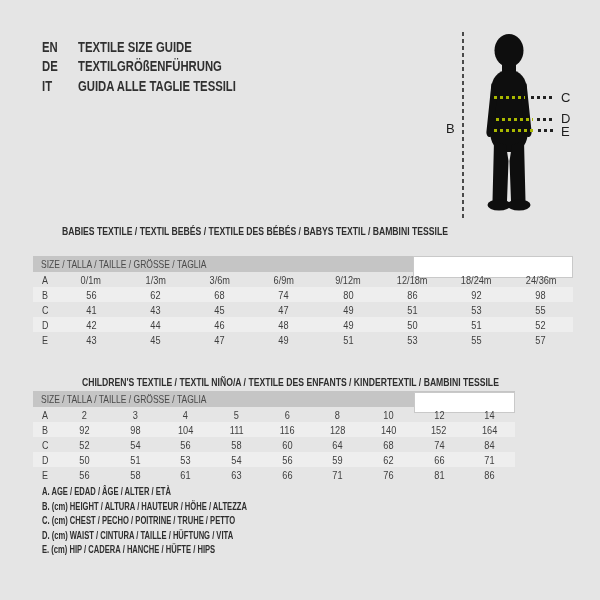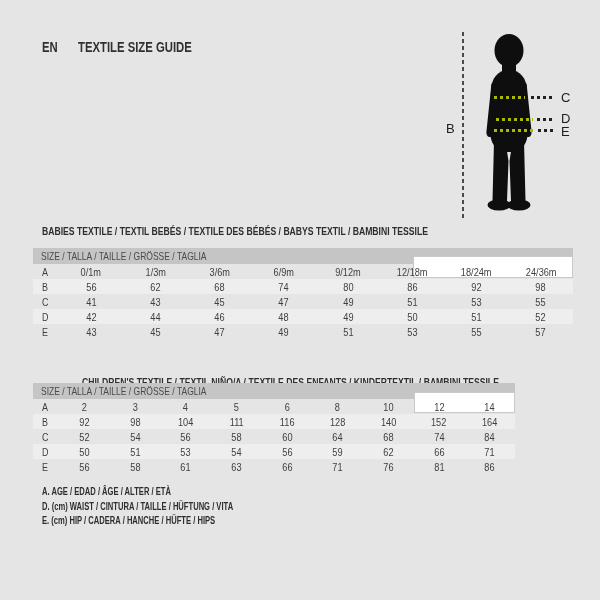--- a/index.html
+++ b/index.html
@@ -32,21 +32,21 @@
   .fig-label { position:absolute; font-size:13px; color:#1e1e1e; }
 
   
   .sec-title { position:absolute; left:42px; font-size:11.5px; font-weight:bold; color:#2e2e2e; }
   .sec-title .cx { transform: scaleX(0.75); }
 
   
   .sztable { position:absolute; left:33px; }
   .thead { height:16px; background: var(--bar); display:flex; align-items:center;
            padding-left:8px; box-sizing:border-box; font-size:11.5px; color:#4a4a4a;
-           position:relative; z-index:0; }
+           position:relative; z-index:0;margin-top:8px; }
   .thead .cx { transform: scaleX(0.74); }
   .trow { display:grid; height:15px; align-items:center; font-size:11.5px; color:#3f3f3f; }
   .trow.band { background: var(--band); }
   .tlabel { padding-left:9px; position:relative; z-index:2; }
   .tcell  { display:flex; justify-content:center; align-items:center; position:relative; z-index:2; }
   .abox { position:absolute; background:#ffffff; border:1px solid #c9c9c9; box-sizing:border-box; z-index:1; }
   #babies-table   { top:248px; width:540px; }
   #children-table { top:383px; width:482px; }
   #babies-table .abox   { left:380px; top:8px;  width:160px; height:22px; }
   #children-table .abox { left:381px; top:9px;  width:101px; height:21px; }
@@ -58,20 +58,28 @@
 </style>
 </head>
 <body>
 
 <div class="page">
 
   <div class="lang-block">
       <div class="lang-row">
         <span class="lang-code cx">EN</span>
         <span class="lang-label cx">TEXTILE SIZE GUIDE</span>
+      </div>
+      <div class="lang-row">
+        <span class="lang-code cx">DE</span>
+        <span class="lang-label cx">TEXTILGRÖßENFÜHRUNG</span>
+      </div>
+      <div class="lang-row">
+        <span class="lang-code cx">IT</span>
+        <span class="lang-label cx">GUIDA ALLE TAGLIE TESSILI</span>
       </div>
     </div>
 
   <div class="figure">
     <div class="guide-v" style="left:462px; top:32px; height:186px;"></div>
 
     <svg style="position:absolute; left:485px; top:33px;" width="58" height="184" viewBox="0 0 58 184">
       <ellipse cx="24" cy="17.5" rx="14.5" ry="16.5"></ellipse>
       <rect x="17" y="28" width="14" height="12"></rect>
       <path d="M24,37 C12,37 6.5,46 6,57 L5,98 C5,110 11,117 18,119 L30,119 C37,117 43,110 43,98 L42,57 C41.5,46 36,37 24,37 Z"></path>
@@ -89,21 +97,21 @@
     <div class="dash-h dash-off" style="left:537px; top:118px; width:17px;"></div>
     <div class="dash-h dash-on" style="left:494px; top:129px; width:41px;"></div>
     <div class="dash-h dash-off" style="left:538px; top:129px; width:16px;"></div>
 
     <div class="fig-label" style="left:446px; top:121px;">B</div>
     <div class="fig-label" style="left:561px; top:90px;">C</div>
     <div class="fig-label" style="left:561px; top:111px;">D</div>
     <div class="fig-label" style="left:561px; top:124px;">E</div>
   </div>
 
-  <div class="sec-title" style="top:225px;">
+  <div class="sec-title" style="top:225px;margin-left:20px;">
     <span class="cx">BABIES TEXTILE / TEXTIL BEBÉS / TEXTILE DES BÉBÉS / BABYS TEXTIL / BAMBINI TESSILE</span>
   </div>
   <div class="sztable" id="babies-table">
       <div class="thead">
         <span class="cx">SIZE / TALLA / TAILLE / GRÖSSE / TAGLIA</span>
       </div>
       <div class="trow" style="grid-template-columns: 26px repeat(8, 1fr);">
         <span class="tlabel"><span class="cx">A</span></span>
         <span class="tcell">
           <span class="cxc">0/1m</span>
@@ -396,17 +404,19 @@
         </span>
         <span class="tcell">
           <span class="cxc">86</span>
         </span>
       </div>
       <div class="abox"></div>
     </div>
 
   <div class="legend">
       <div class="legend-line"><span class="cx">A. AGE / EDAD / ÂGE / ALTER / ETÀ</span></div>
+      <div class="legend-line"><span class="cx">B. (cm) HEIGHT / ALTURA / HAUTEUR / HÖHE / ALTEZZA</span></div>
+      <div class="legend-line"><span class="cx">C. (cm) CHEST / PECHO / POITRINE / TRUHE / PETTO</span></div>
       <div class="legend-line"><span class="cx">D. (cm) WAIST / CINTURA / TAILLE / HÜFTUNG / VITA</span></div>
       <div class="legend-line"><span class="cx">E. (cm) HIP / CADERA / HANCHE / HÜFTE / HIPS</span></div>
     </div>
 
 </div>
 
 </body></html>

